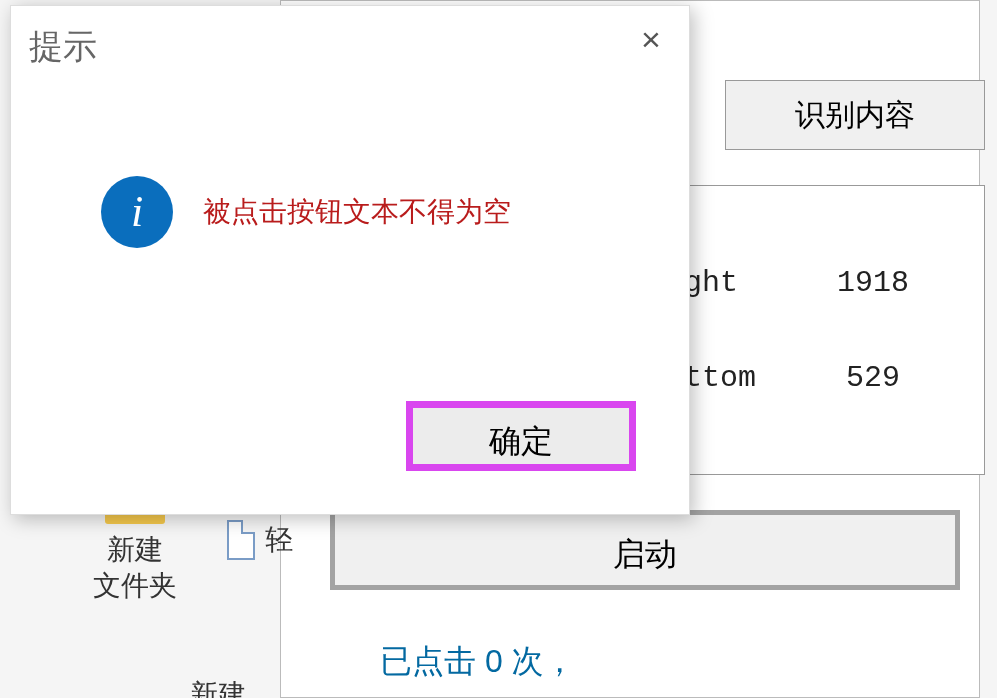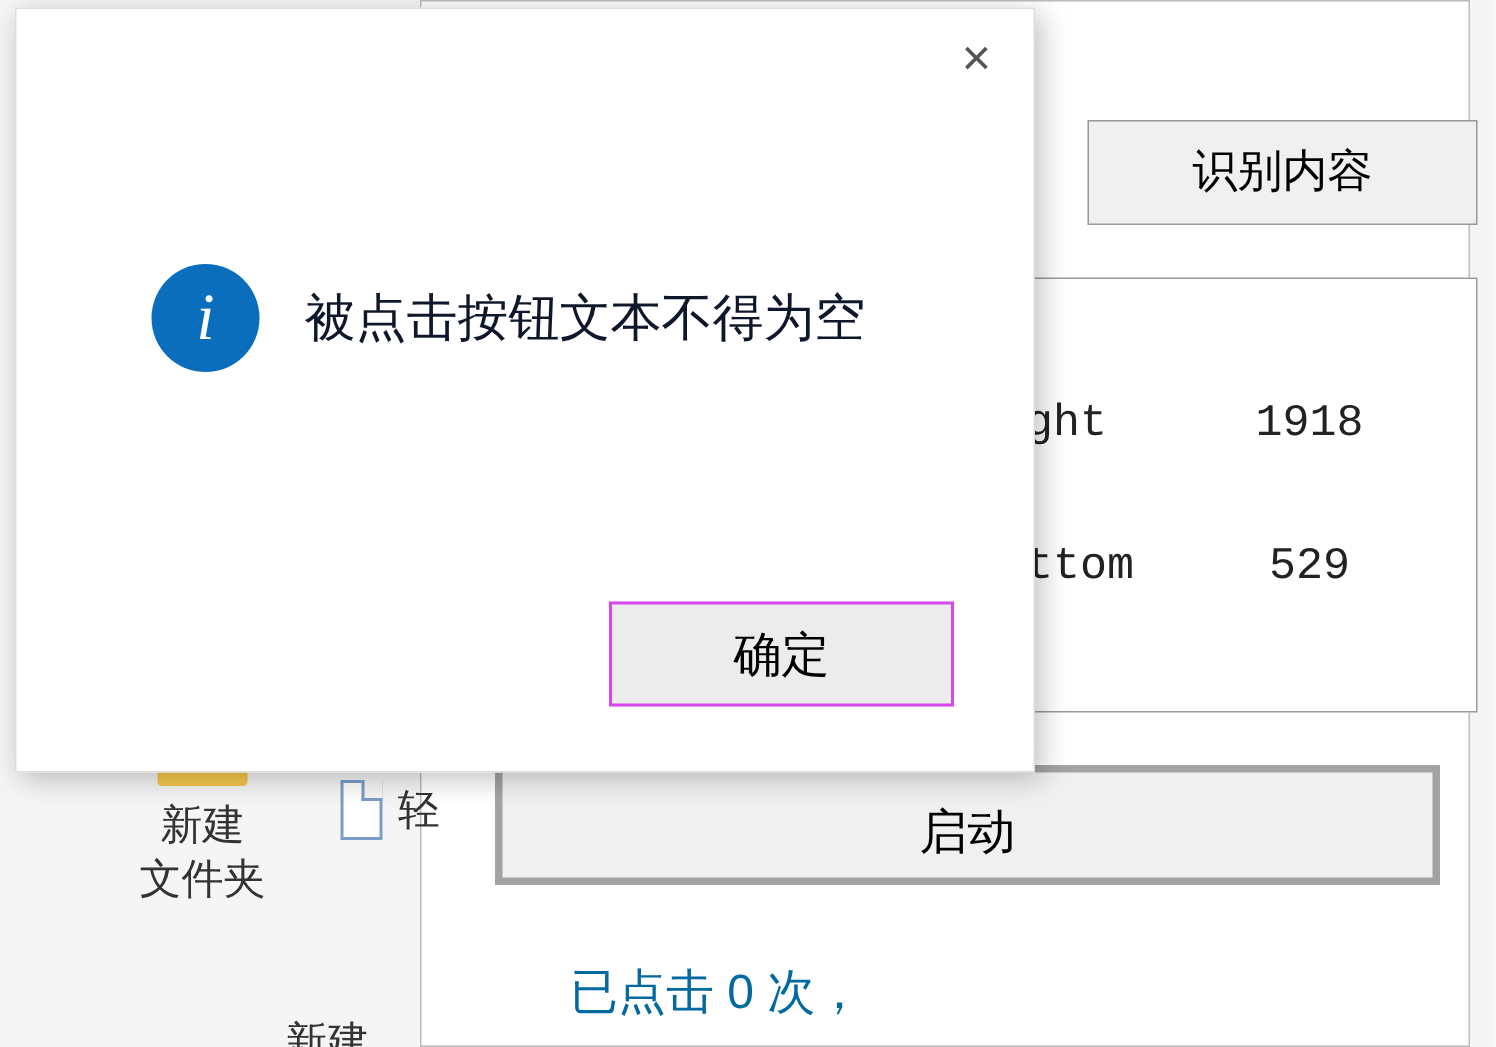--- a/index.html
+++ b/index.html
@@ -73,24 +73,24 @@
       position:absolute; left:90px; top:170px; display:flex; align-items:center;
     }
     .info-icon {
       width:72px; height:72px; border-radius:50%; background:#0a6ebd;
       display:flex; align-items:center; justify-content:center; margin-right:30px;
     }
     .info-icon span {
       color:#fff; font-family: Georgia, "Times New Roman", serif;
       font-size:44px; font-style:italic; line-height:1;
     }
-    .dialog-msg { font-size:34px; color:#0f172a; }
+    .dialog-msg { font-size:28px; color:#b91c1c; }
     .dialog-ok {
       position:absolute; left:395px; top:395px; width:230px; height:70px;
-      background:#ececec; border:2px solid #d946ef;
+      background:#ececec; border:7px solid #d946ef;
       font-size:32px; text-align:center; line-height:66px;
     }
   </style>
 </head>
 <body>
 
 <div class="main-area"></div>
 
 <div class="right-btn">
   <span>识别内容</span>
@@ -120,20 +120,21 @@
 </div>
 
 <div class="file-icon">
   <span class="icon-shape"></span>
   <span class="lbl">轻</span>
 </div>
 
 <div class="newtext">新建</div>
 
 <div class="dialog">
+  <div class="dialog-title">提示</div>
   <div class="dialog-close">
     <span>×</span>
   </div>
   <div class="dialog-body">
     <div class="info-icon">
       <span>i</span>
     </div>
     <div class="dialog-msg">被点击按钮文本不得为空</div>
   </div>
   <div class="dialog-ok">

